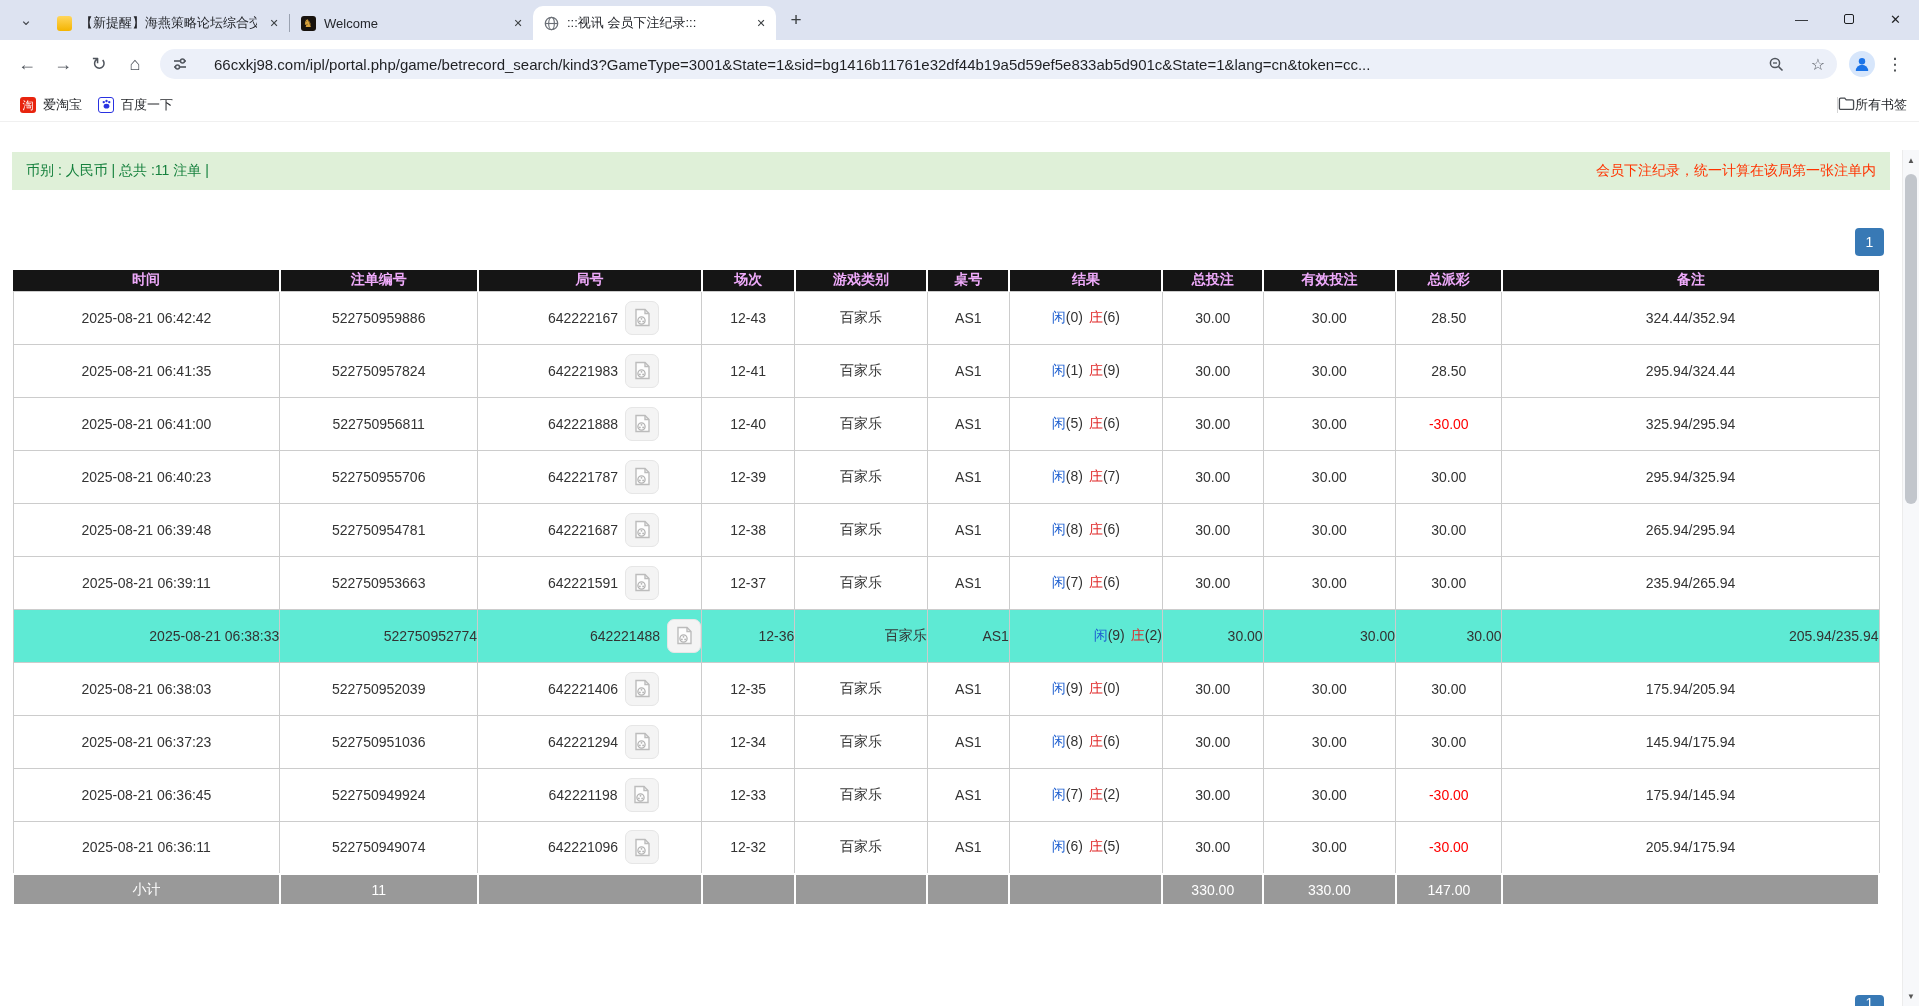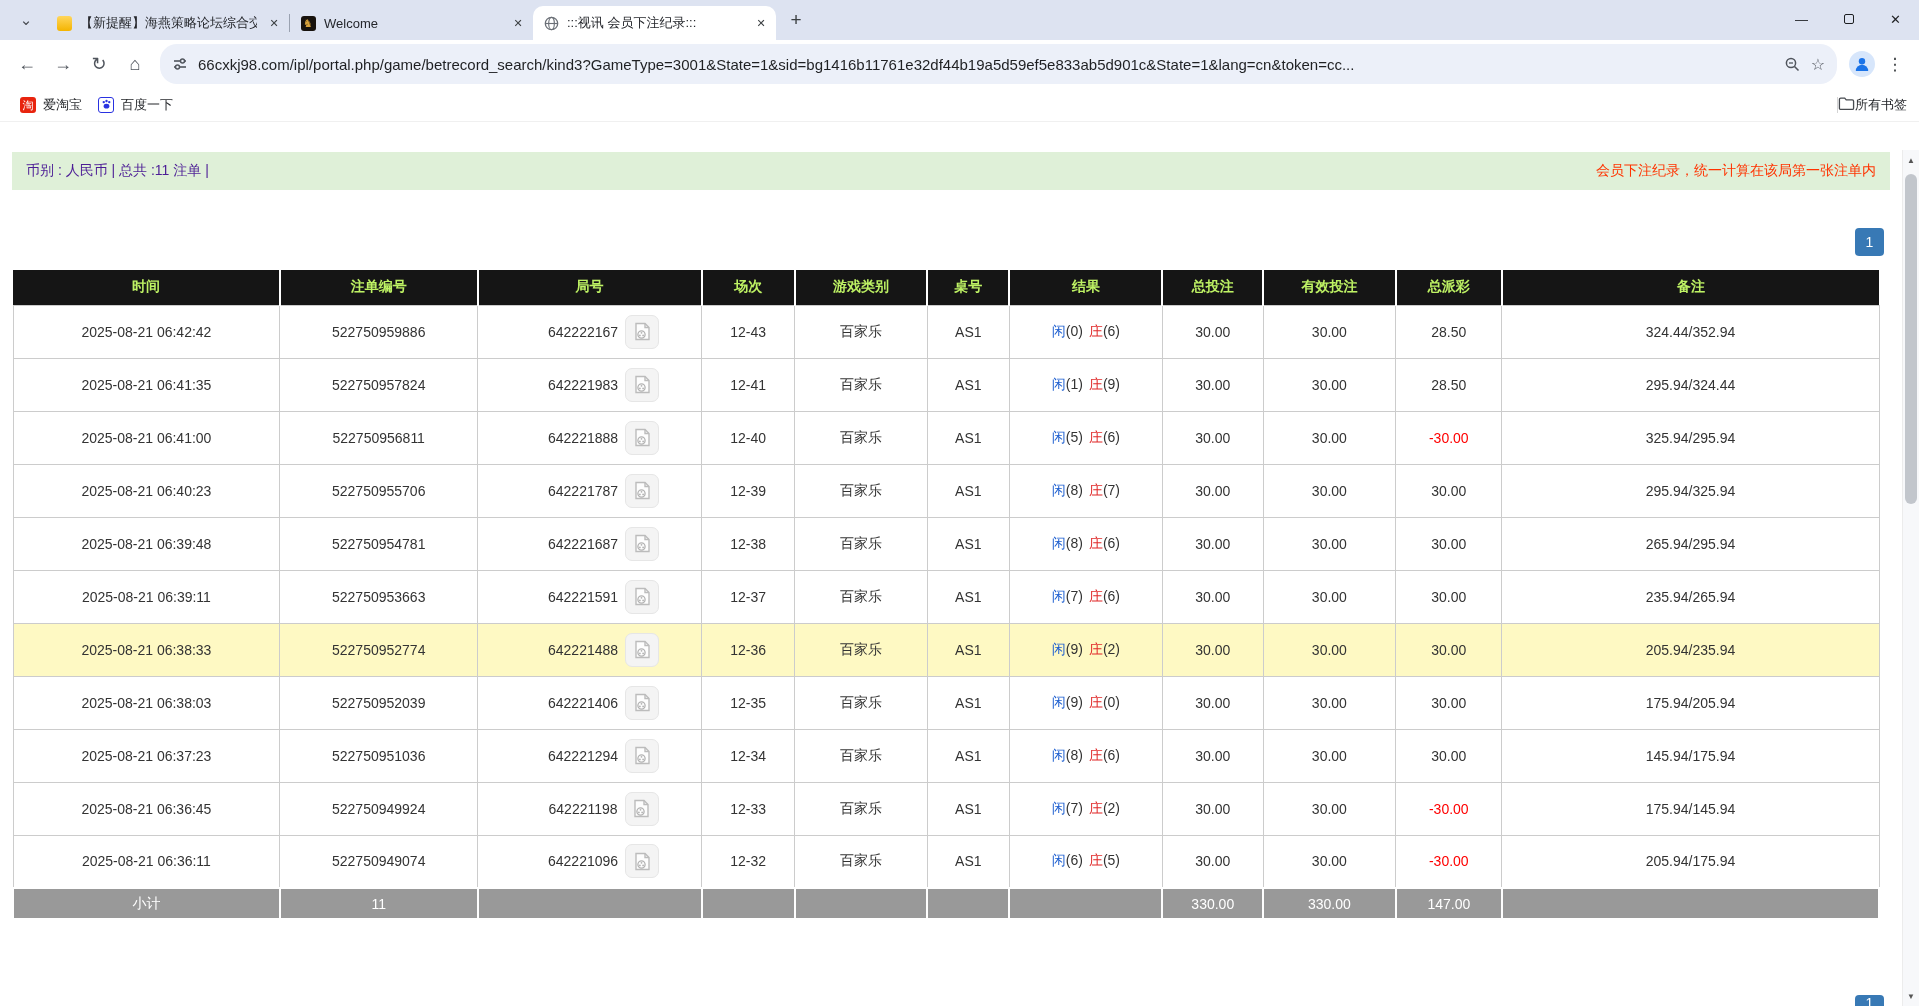--- a/index.html
+++ b/index.html
@@ -18,49 +18,49 @@
   .tab-title { flex:1; white-space:nowrap; overflow:hidden; }
   .tab-close { width:18px; height:18px; border-radius:50%; display:flex; align-items:center; justify-content:center; font-size:11px; color:#3c4043; flex:0 0 18px; }
   .new-tab { align-self:center; width:28px; height:28px; margin-left:6px; display:flex; align-items:center; justify-content:center; font-size:19px; color:#3c4043; }
   .win-controls { margin-left:auto; align-self:flex-start; display:flex; height:38px; }
   .win-btn { width:47px; height:38px; display:flex; align-items:center; justify-content:center; font-size:13px; color:#1c1e21; }
   .maxi-box { width:10px; height:10px; border:1.3px solid #1c1e21; border-radius:2px; }
 
   
   .toolbar { position:absolute; top:40px; left:0; right:0; height:48px; background:#fff; display:flex; align-items:center; padding:0 10px; gap:2px; }
   .nav-btn { width:34px; height:34px; display:flex; align-items:center; justify-content:center; font-size:18px; color:#50555d; border-radius:50%; }
-  .omnibox { flex:1; height:40px; background:#ecf0f9; border-radius:17px; display:flex; align-items:center; padding:0 12px; gap:10px; margin:0 6px; min-width:0; }
+  .omnibox { flex:1; height:30px; background:#ecf0f9; border-radius:17px; display:flex; align-items:center; padding:0 12px; gap:26px; margin:0 6px; min-width:0; }
   .url-text { flex:1; font-size:15px; color:#1f2023; white-space:nowrap; overflow:hidden; min-width:0; }
   .pill-icon { color:#50555d; display:flex; align-items:center; font-size:16px; flex:0 0 auto; }
   .avatar { width:26px; height:26px; border-radius:50%; background:#d7e6fb; display:flex; align-items:center; justify-content:center; margin:0 4px; }
   .menu-dots { width:28px; height:28px; display:flex; align-items:center; justify-content:center; font-size:17px; color:#3c4043; }
 
   
   .bookmarks { position:absolute; top:88px; left:0; right:0; height:34px; background:#fff; display:flex; align-items:center; padding:0 12px; font-size:13px; color:#1f2125; border-bottom:1px solid #f0f0f0; }
   .bm { display:flex; align-items:center; gap:7px; padding:0 8px; height:26px; border-radius:6px; }
   .bm-ico-taobao { width:16px; height:16px; border-radius:3px; background:#e8240e; color:#fff; font-size:11px; line-height:16px; text-align:center; }
   .bm-ico-baidu { width:16px; height:16px; border-radius:3px; border:1.5px solid #2932e1; background:#fff; display:flex; align-items:center; justify-content:center; }
   .bm-right { margin-left:auto; display:flex; align-items:center; }
   .bm-vdiv { width:1px; height:16px; background:#d4d4d4; }
 
   
   .content { position:absolute; top:122px; left:0; right:0; bottom:0; background:#fff; overflow:hidden; }
 
   .infobar { position:absolute; top:30px; left:12px; right:29px; height:38px; background:#dff0d8; display:flex; align-items:center; justify-content:space-between; padding:0 14px; font-size:14px; }
-  .info-left { color:#4c1d95; }
+  .info-left { color:#15803d; }
   .info-right { color:#ff3300; }
 
   .page-btn { position:absolute; top:106px; right:35px; width:29px; height:28px; background:#3879b5; color:#fff; font-size:14px; display:flex; align-items:center; justify-content:center; border-radius:4px; }
   .page-btn-bottom { position:absolute; top:873px; right:35px; width:29px; height:28px; background:#3879b5; color:#fff; font-size:14px; display:flex; align-items:flex-start; justify-content:center; border-radius:4px; }
 
   table.bets { position:absolute; top:148px; left:12px; width:calc(100% - 51px); border-collapse:collapse; table-layout:fixed; }
-  table.bets thead th { background:#151515; color:#bef264; font-weight:bold; font-size:14px; height:35px; border-right:2px solid #fff; }
+  table.bets thead th { background:#151515; color:#f0abfc; font-weight:bold; font-size:14px; height:21px; border-right:2px solid #fff; }
   table.bets thead th:last-child { border-right:none; }
   table.bets tbody td { border:1px solid #ccc; height:53px; text-align:center; font-size:14px; color:#333; background:#fff; }
-  table.bets tbody tr.hl td { background:#fef9c3; }
+  table.bets tbody tr.hl td { background:#5eead4;text-align:right; }
   table.bets tfoot td { background:#999; color:#fff; border:2px solid #fff; height:31px; text-align:center; font-size:14px; }
   .blue { color:#1e6fe0; }
   .res-p { color:#1e5fd0; }
   .res-b { color:#e02a2a; margin-left:6px; }
   .res-n { color:#333; }
   td.neg, .neg { color:#f00 !important; }
   .round-wrap { display:inline-flex; align-items:center; gap:7px;margin-left:28px; }
   .vid-btn { display:inline-flex; width:34px; height:34px; border-radius:7px; background:#f4f4f4; border:1px solid #e6e6e6; align-items:center; justify-content:center; }
 
   

